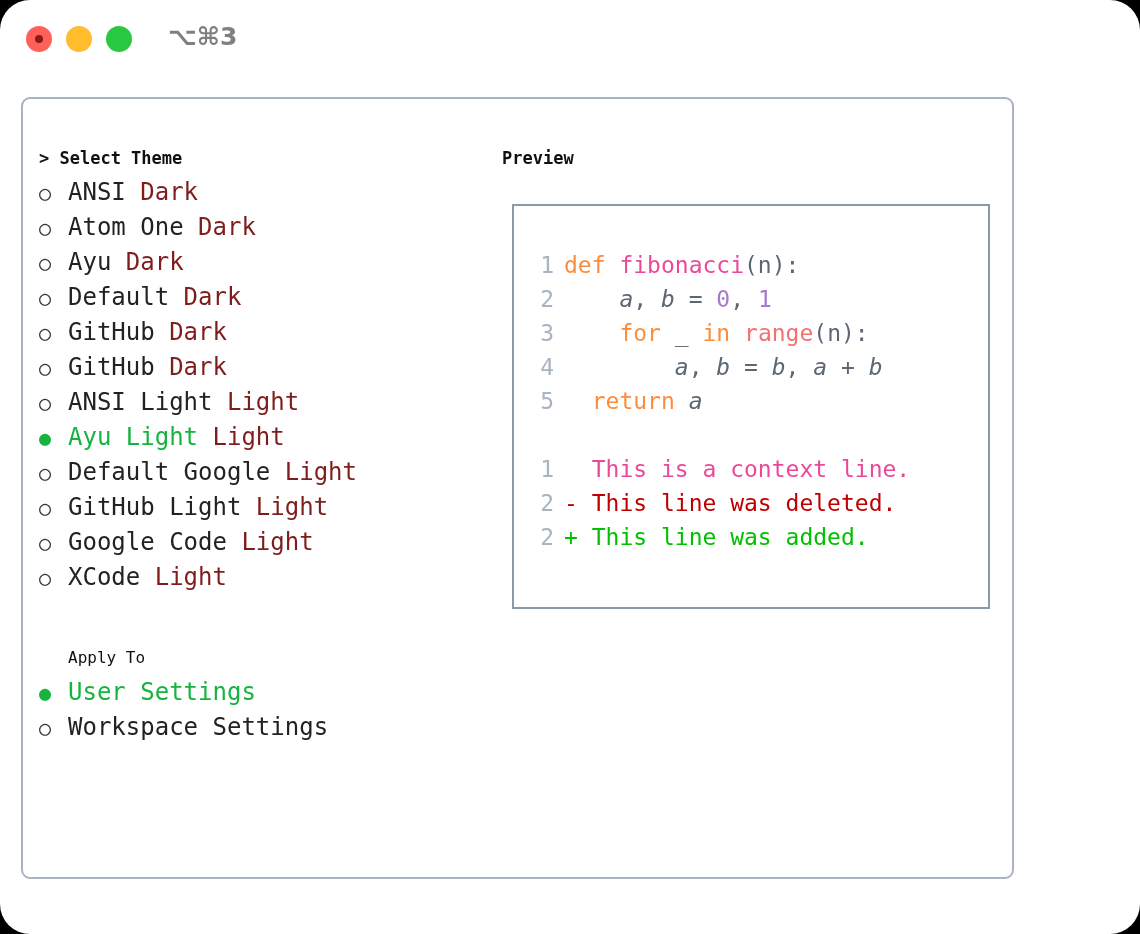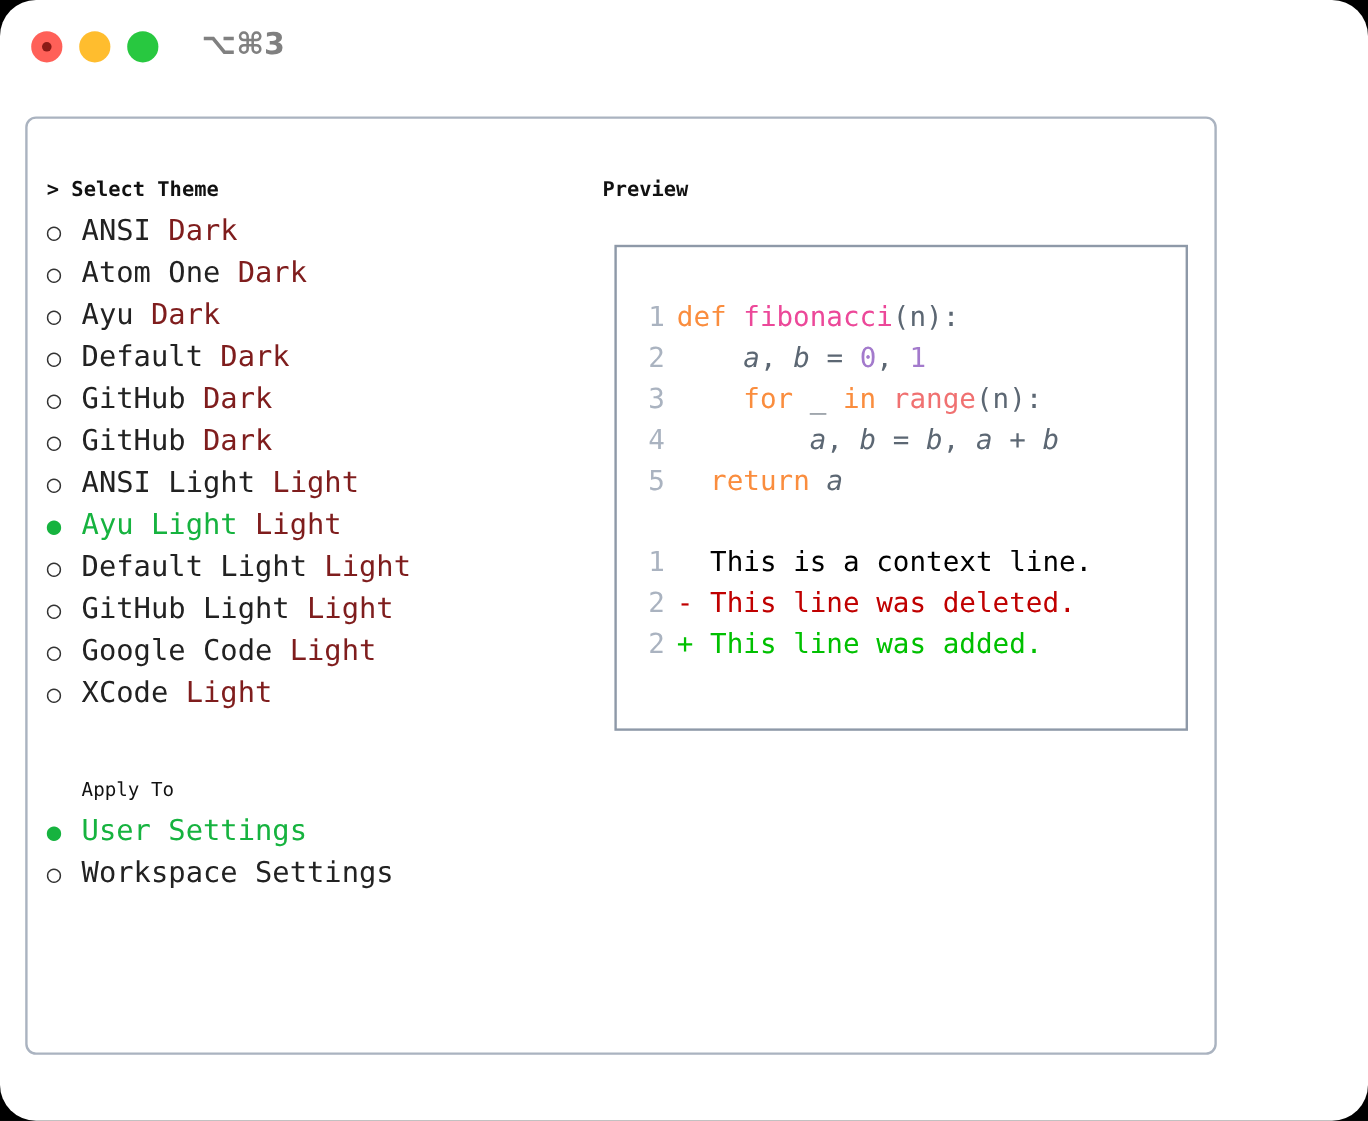--- a/index.html
+++ b/index.html
@@ -165,21 +165,21 @@
     text-align: right;
     margin-right: 10px;
   }
   .kw    { color: #fa8d3e; }
   .fn    { color: #ec4899; }
   .num   { color: #a37acc; }
   .bi    { color: #f07171; }
   .var   { color: #5c6773; font-style: italic; }
   .punc  { color: #5c6773; }
   .plain { color: #5c6773; }
-  .ctx   { color: #000000; }
+  .ctx   { color: #ec4899; }
   .del   { color: #c00000; }
   .add   { color: #00c000; }
   .blank { display: block; height: 34px; }
 </style>
 </head>
 <body>
 
 <div class="window">
 
   <div class="titlebar">
@@ -197,21 +197,21 @@
       <div class="hdr">&gt; Select Theme</div>
       <div class="list" id="theme-list">
           <div class="row"><span class="marker">○</span><span class="lbl">ANSI</span><span class="space"> </span><span class="suffix">Dark</span></div>
           <div class="row"><span class="marker">○</span><span class="lbl">Atom One</span><span class="space"> </span><span class="suffix">Dark</span></div>
           <div class="row"><span class="marker">○</span><span class="lbl">Ayu</span><span class="space"> </span><span class="suffix">Dark</span></div>
           <div class="row"><span class="marker">○</span><span class="lbl">Default</span><span class="space"> </span><span class="suffix">Dark</span></div>
           <div class="row"><span class="marker">○</span><span class="lbl">GitHub</span><span class="space"> </span><span class="suffix">Dark</span></div>
           <div class="row"><span class="marker">○</span><span class="lbl">GitHub</span><span class="space"> </span><span class="suffix">Dark</span></div>
           <div class="row"><span class="marker">○</span><span class="lbl">ANSI Light</span><span class="space"> </span><span class="suffix">Light</span></div>
           <div class="row"><span class="marker sel">●</span><span class="lbl sel">Ayu Light</span><span class="space"> </span><span class="suffix">Light</span></div>
-          <div class="row"><span class="marker">○</span><span class="lbl">Default Light</span><span class="space"> </span><span class="suffix">Light</span></div>
+          <div class="row"><span class="marker">○</span><span class="lbl">Default Google</span><span class="space"> </span><span class="suffix">Light</span></div>
           <div class="row"><span class="marker">○</span><span class="lbl">GitHub Light</span><span class="space"> </span><span class="suffix">Light</span></div>
           <div class="row"><span class="marker">○</span><span class="lbl">Google Code</span><span class="space"> </span><span class="suffix">Light</span></div>
           <div class="row"><span class="marker">○</span><span class="lbl">XCode</span><span class="space"> </span><span class="suffix">Light</span></div>
         </div>
 
       <div class="section-gap"></div>
 
       <div class="subhdr">Apply To</div>
       <div class="list" id="apply-list">
           <div class="row"><span class="marker sel">●</span><span class="lbl sel">User Settings</span></div>

